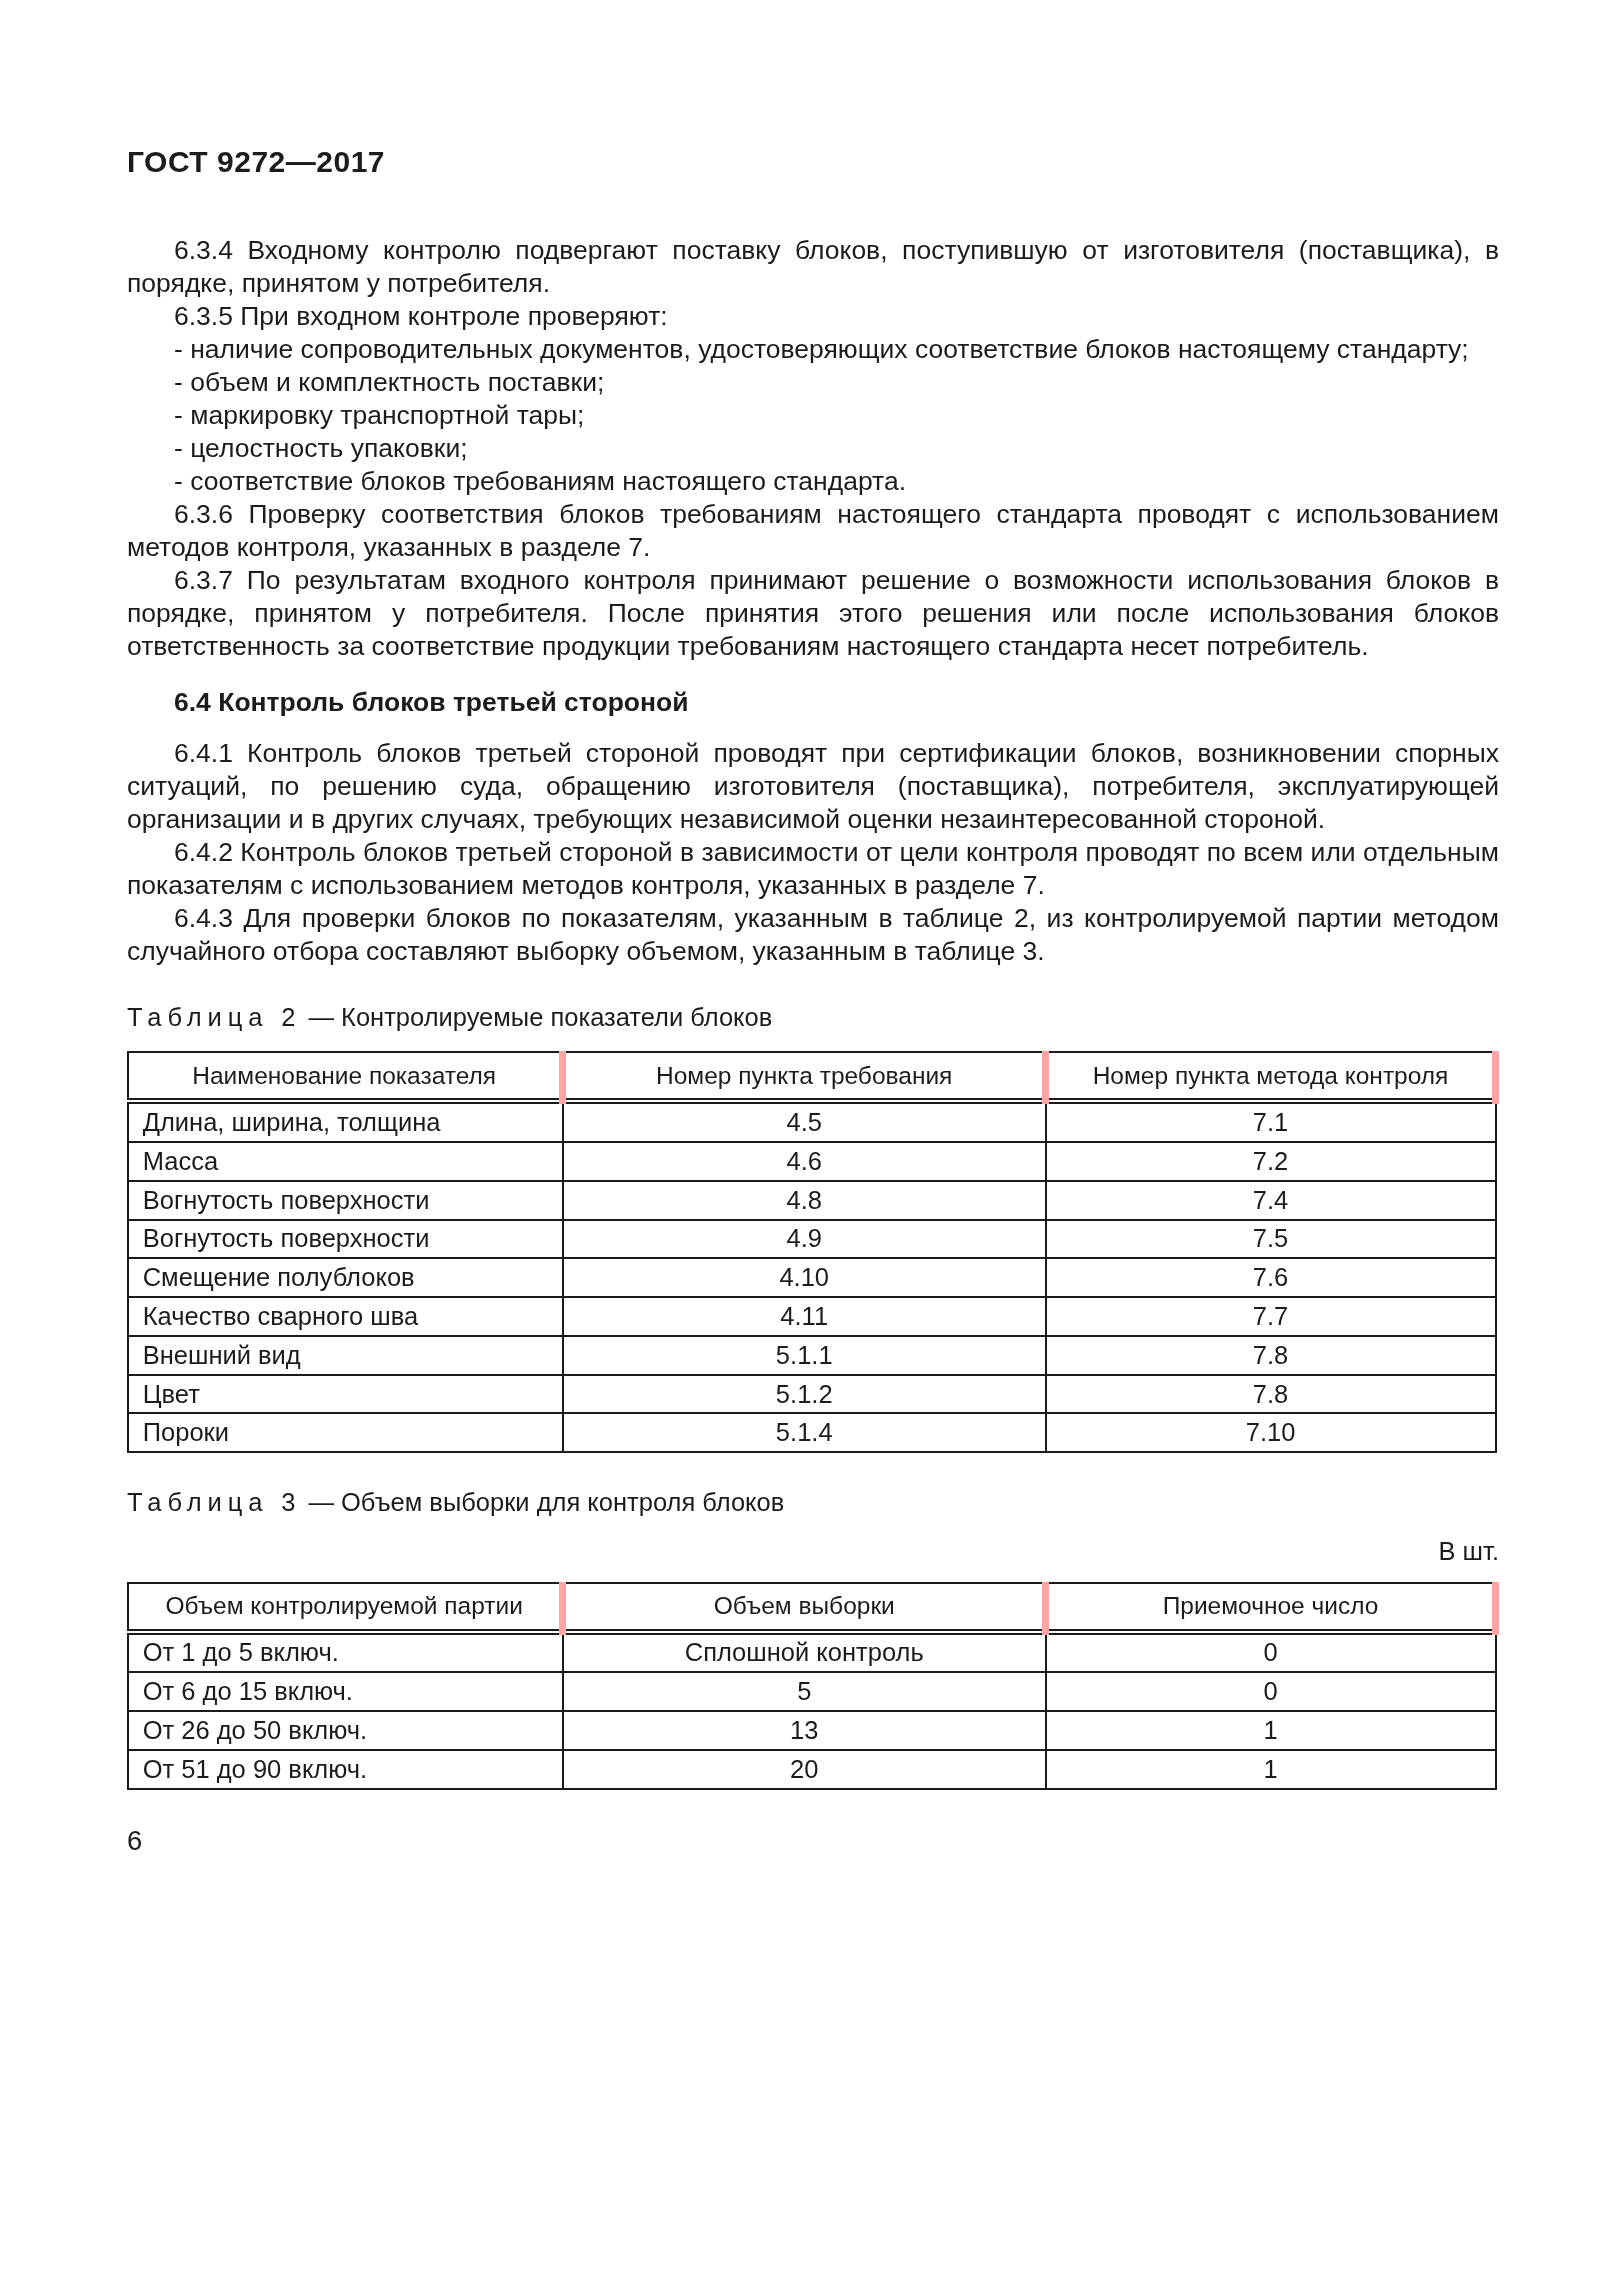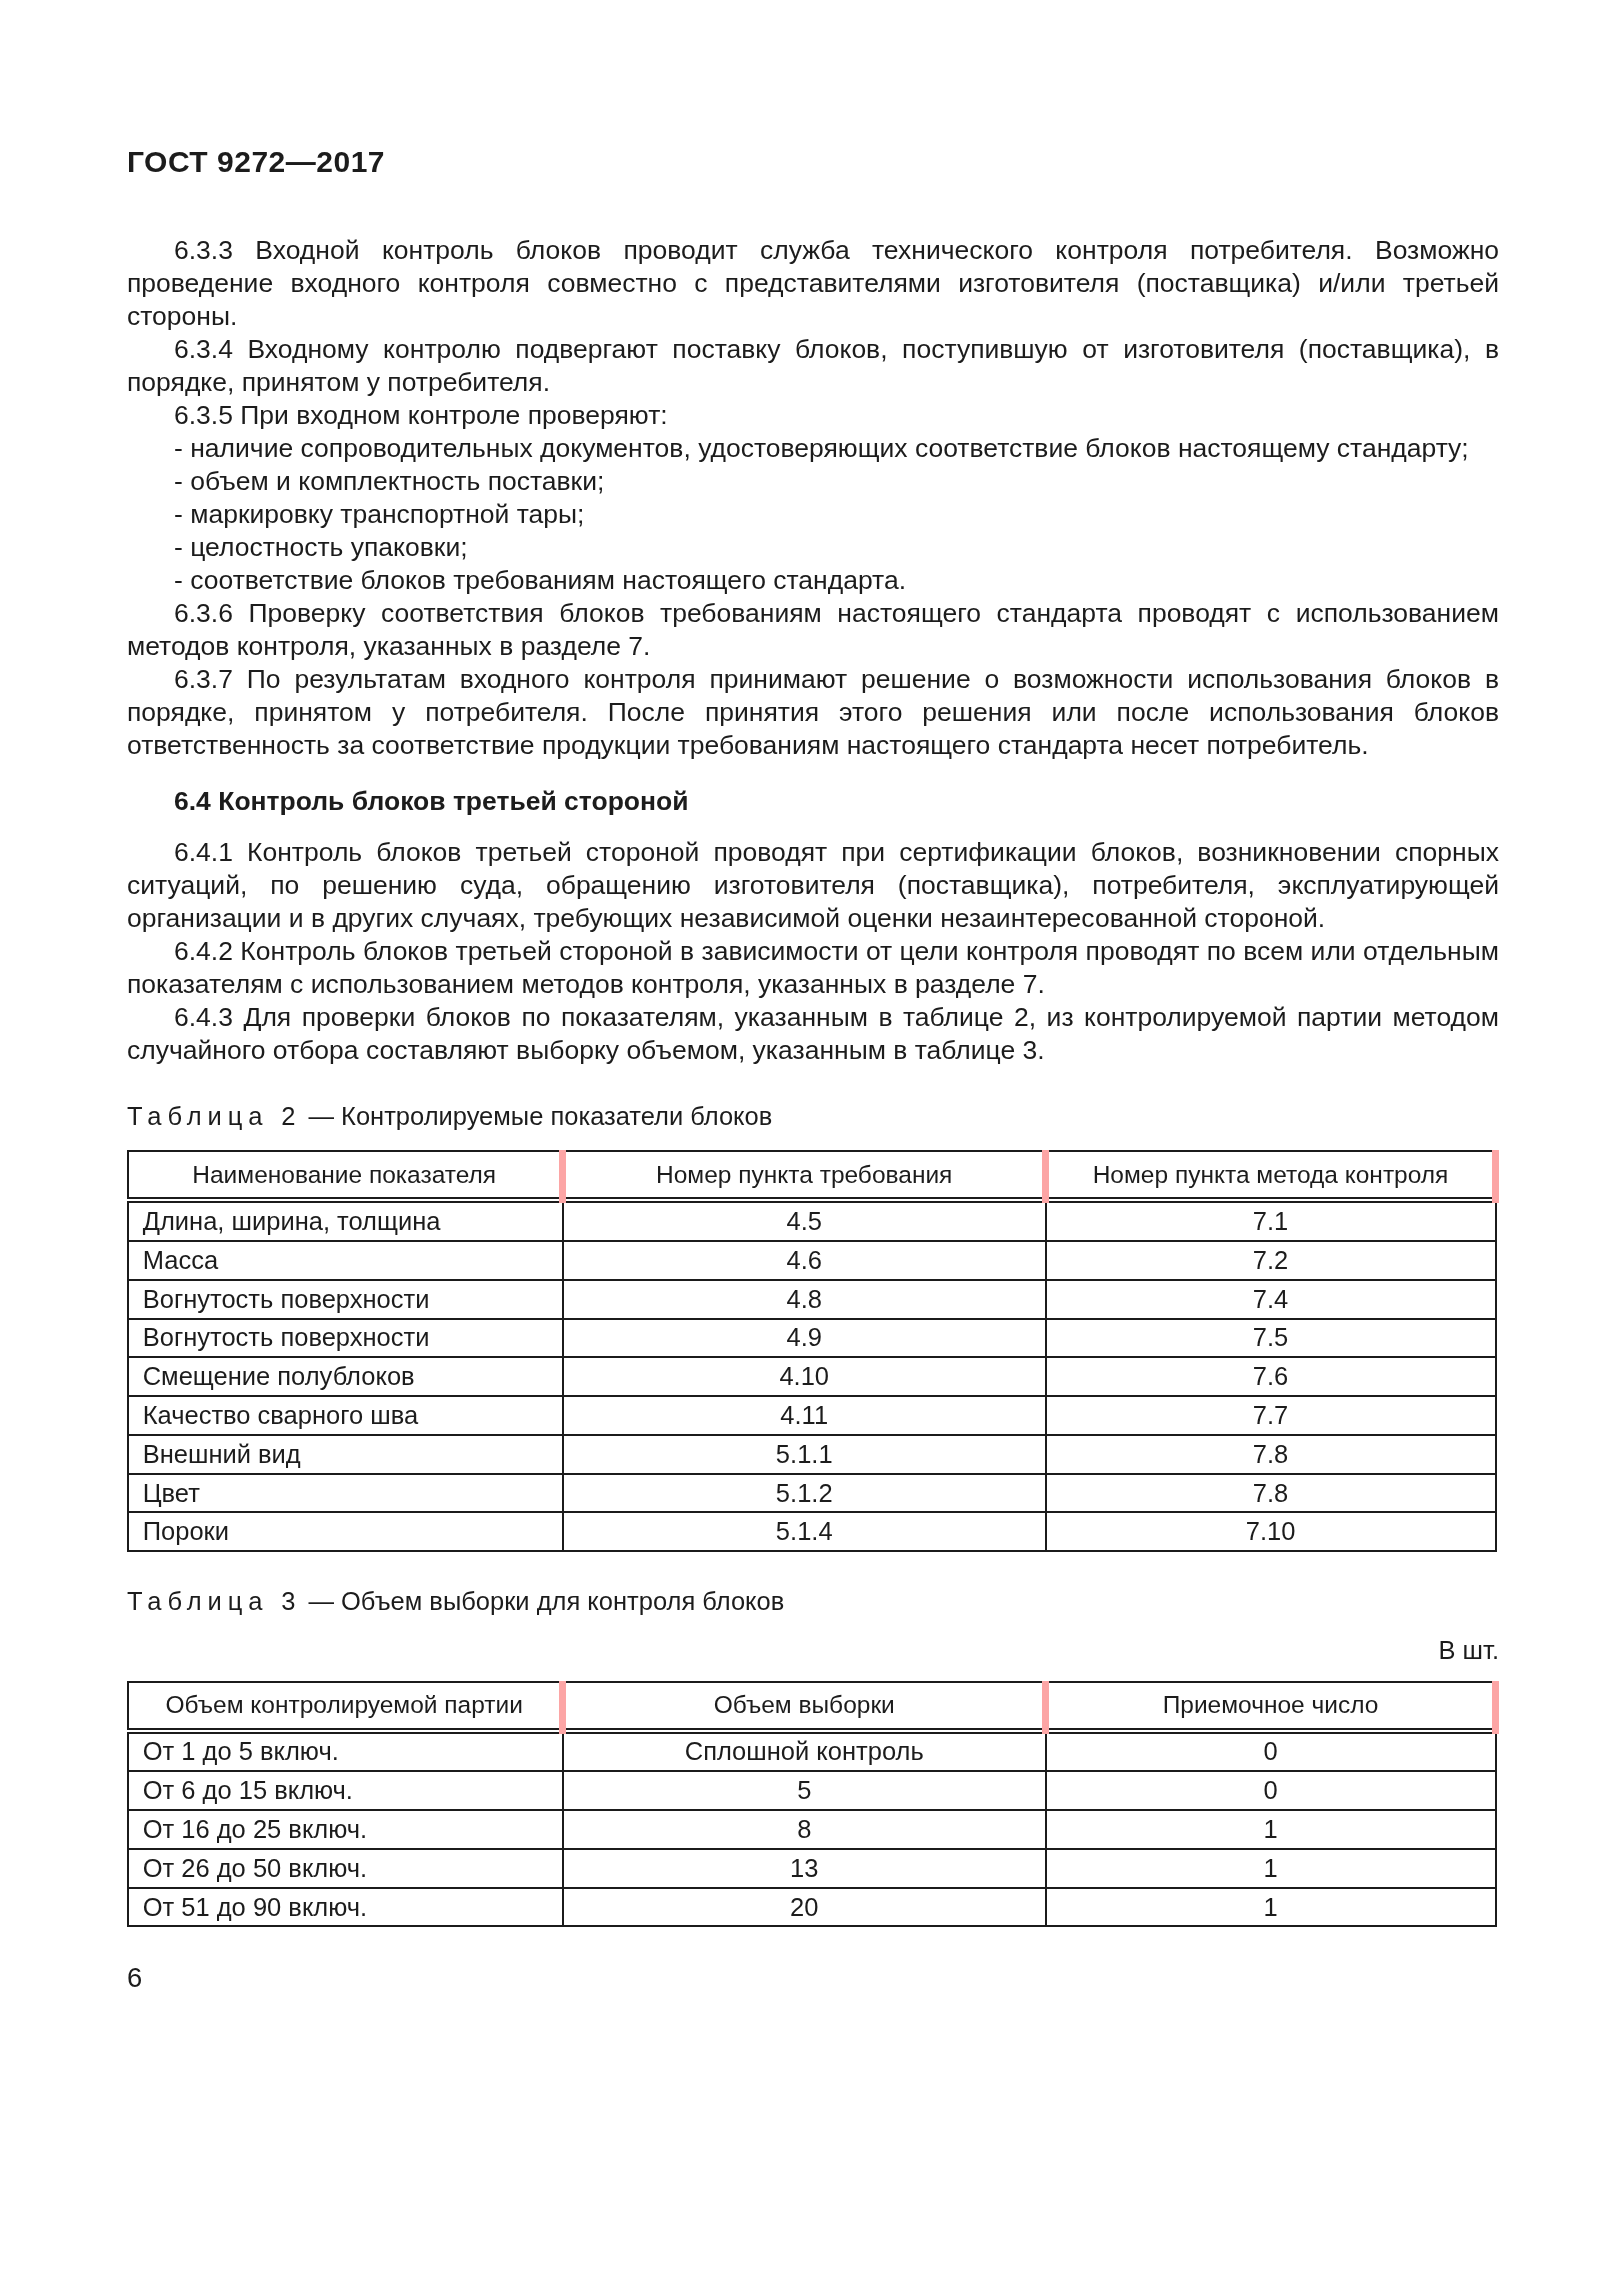--- a/index.html
+++ b/index.html
@@ -82,21 +82,20 @@
     margin-top: 35px;
   }
 </style>
 </head>
 <body>
 
 <div class="page">
 
   <div class="doc-header">ГОСТ 9272—2017</div>
 
-  <p class="par">6.3.3 Входной контроль блоков проводит служба технического контроля потребителя. Возможно проведение входного контроля совместно с представителями изготовителя (поставщика) и/или третьей стороны.</p>
   <p class="par">6.3.4 Входному контролю подвергают поставку блоков, поступившую от изготовителя (поставщика), в порядке, принятом у потребителя.</p>
   <p class="par">6.3.5 При входном контроле проверяют:</p>
   <p class="par">- наличие сопроводительных документов, удостоверяющих соответствие блоков настоящему стандарту;</p>
   <p class="par">- объем и комплектность поставки;</p>
   <p class="par">- маркировку транспортной тары;</p>
   <p class="par">- целостность упаковки;</p>
   <p class="par">- соответствие блоков требованиям настоящего стандарта.</p>
   <p class="par">6.3.6 Проверку соответствия блоков требованиям настоящего стандарта проводят с использованием методов контроля, указанных в разделе 7.</p>
   <p class="par">6.3.7 По результатам входного контроля принимают решение о возможности использования блоков в порядке, принятом у потребителя. После принятия этого решения или после использования блоков ответственность за соответствие продукции требованиям настоящего стандарта несет потребитель.</p>
 
@@ -192,25 +191,20 @@
         <td class="name">От 1 до 5 включ.</td>
         <td class="c">Сплошной контроль</td>
         <td class="c">0</td>
       </tr>
       <tr>
         <td class="name">От 6 до 15 включ.</td>
         <td class="c">5</td>
         <td class="c">0</td>
       </tr>
       <tr>
-        <td class="name">От 16 до 25 включ.</td>
-        <td class="c">8</td>
-        <td class="c">1</td>
-      </tr>
-      <tr>
         <td class="name">От 26 до 50 включ.</td>
         <td class="c">13</td>
         <td class="c">1</td>
       </tr>
       <tr>
         <td class="name">От 51 до 90 включ.</td>
         <td class="c">20</td>
         <td class="c">1</td>
       </tr>
     </tbody>

